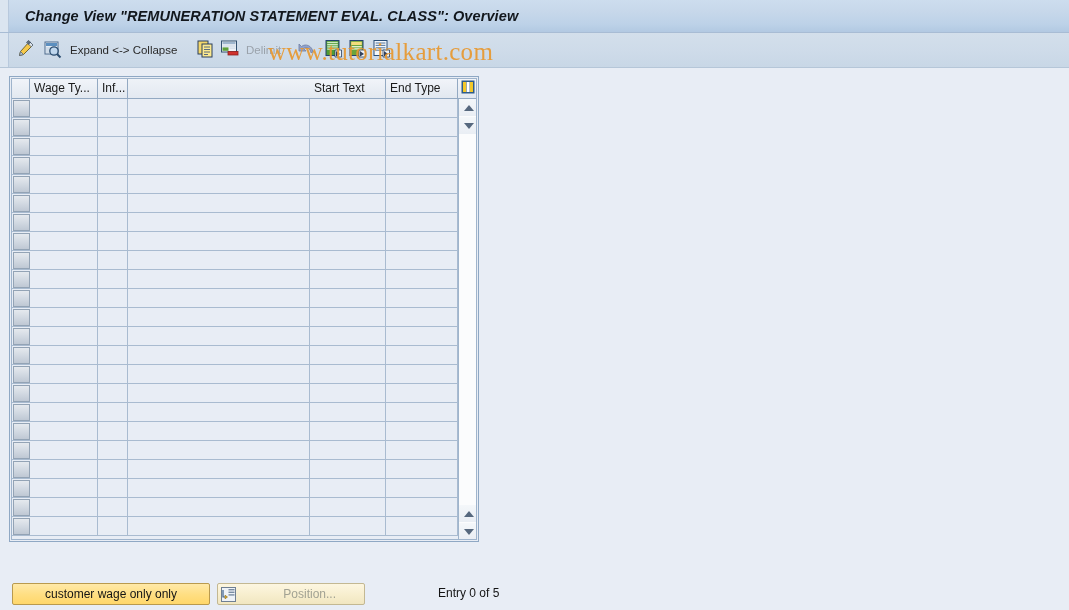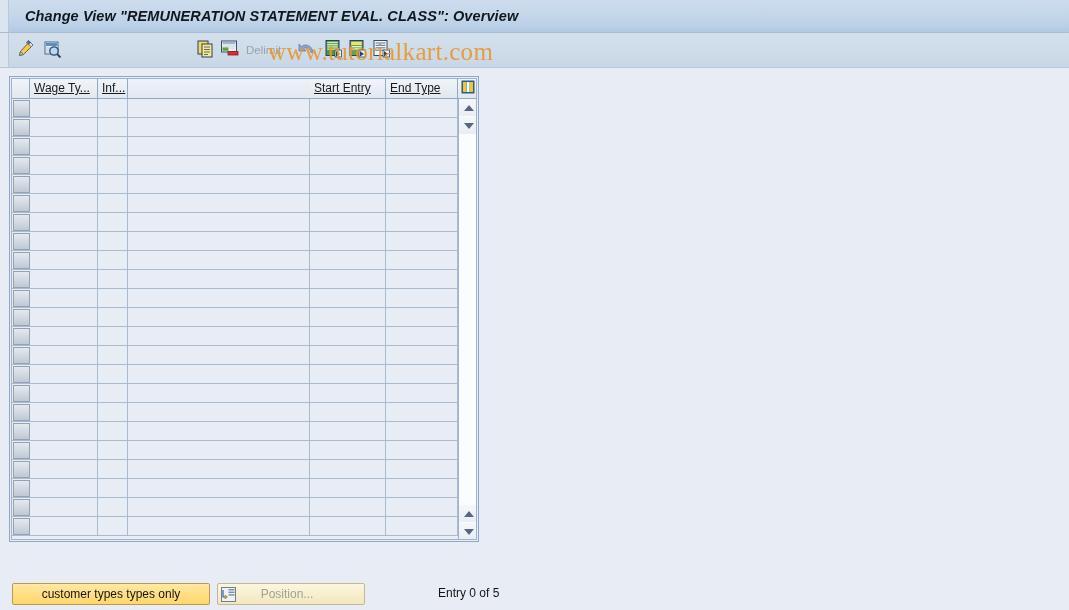--- a/index.html
+++ b/index.html
@@ -136,21 +136,20 @@
     height: 19px;
     line-height: 19px;
     font-size: 12px;
     color: #1a1a1a;
     background: linear-gradient(to bottom, #f1f4f9 0%, #e2e8f0 100%);
     border-right: 1px solid #93a9c2;
     box-sizing: border-box;
     padding-left: 4px;
     white-space: nowrap;
     overflow: hidden;
-    text-decoration: underline;
   }
   .hcell.corner { padding-left: 0; }
 
   
   #col-config {
     position: absolute;
     top: 0;
     left: 446px;
     width: 20px;
     height: 19px;
@@ -258,21 +257,21 @@
   }
   #btn-position .pos-icon {
     margin-left: 3px;
     margin-right: 2px;
     flex: 0 0 auto;
     display: flex;
     align-items: center;
   }
   #btn-position .pos-label {
     flex: 1;
-    text-align: center;
+    text-align: right;
     font-size: 12px;
     color: #a2a293;
     white-space: nowrap;
     padding-right: 28px;
   }
   #entry-count {
     position: absolute;
     left: 438px;
     top: 586px;
     font-size: 12px;
@@ -307,20 +306,21 @@
       <svg width="20" height="20" viewBox="0 0 20 20">
         <rect x="3" y="3" width="13" height="12" fill="#e6edf5" stroke="#4c6a8c" stroke-width="1"></rect>
         <rect x="4" y="4" width="11" height="3" fill="#5b8fc0"></rect>
         <rect x="4" y="8" width="11" height="6" fill="#cfdce9"></rect>
         <circle cx="12" cy="12" r="4.2" fill="#bcd6ef" fill-opacity="0.85" stroke="#2b4d70" stroke-width="1.3"></circle>
         <line x1="15" y1="15" x2="18.5" y2="18.5" stroke="#2b4d70" stroke-width="2"></line>
       </svg>
     </span>
   </div>
 
+  <div class="tb-label" style="left:70px;">Expand &lt;-&gt; Collapse</div>
 
   <div class="tb-item" style="left:194px; width:22px;">
     <span>
       <svg width="19" height="19" viewBox="0 0 19 19">
         <rect x="2" y="2" width="10" height="13" fill="#f4d76a" stroke="#2a3f5c" stroke-width="1"></rect>
         <rect x="6" y="5" width="10" height="13" fill="#fce98f" stroke="#2a3f5c" stroke-width="1"></rect>
         <line x1="8" y1="8" x2="14" y2="8" stroke="#4a5f7c" stroke-width="0.9"></line>
         <line x1="8" y1="10.5" x2="14" y2="10.5" stroke="#4a5f7c" stroke-width="0.9"></line>
         <line x1="8" y1="13" x2="14" y2="13" stroke="#4a5f7c" stroke-width="0.9"></line>
         <line x1="8" y1="15.5" x2="12" y2="15.5" stroke="#4a5f7c" stroke-width="0.9"></line>
@@ -395,21 +395,21 @@
 
 <div id="watermark">www.tutorialkart.com</div>
 
 <div id="table-frame">
   <div id="table-inner">
 
     <div id="header-row">
         <div class="hcell corner" style="left: 0px; width: 18px;"></div>
         <div class="hcell" style="left: 18px; width: 68px;">Wage Ty...</div>
         <div class="hcell" style="left: 86px; width: 30px;">Inf...</div>
-        <div class="hcell" style="left: 298px; width: 76px;">Start Entry</div>
+        <div class="hcell" style="left: 298px; width: 76px;">Start Text</div>
         <div class="hcell" style="left: 374px; width: 72px;">End Type</div>
       </div>
     <div id="col-config">
       <span>
         <svg width="14" height="14" viewBox="0 0 14 14">
           <rect x="0.5" y="0.5" width="13" height="13" fill="#2e5c8a"></rect>
           <rect x="2" y="2" width="3.2" height="10" fill="#f2c829"></rect>
           <rect x="5.6" y="2" width="3" height="10" fill="#ffffff"></rect>
           <rect x="9" y="2" width="3" height="10" fill="#f2c829"></rect>
         </svg>
@@ -615,21 +615,21 @@
       </div>
       <div class="sbtn" style="top:424px;">
         <span class="tri tri-down"></span>
       </div>
     </div>
 
   </div>
 </div>
 
 <div id="btn-customer">
-  <span>customer types types only</span>
+  <span>customer wage only only</span>
 </div>
 
 <div id="btn-position">
   <span class="pos-icon">
     <svg width="15" height="15" viewBox="0 0 15 15">
       <rect x="0.5" y="0.5" width="14" height="14" fill="#eef2f7" stroke="#6f7f92" stroke-width="1"></rect>
       <rect x="7.5" y="2" width="6" height="1.4" fill="#7a8da2"></rect>
       <rect x="7.5" y="4.6" width="6" height="1.4" fill="#7a8da2"></rect>
       <rect x="7.5" y="7.2" width="6" height="1.4" fill="#7a8da2"></rect>
       <path d="M2 3 L2 10 L5.5 10" stroke="#3a5f8c" stroke-width="1.2" fill="none"></path>

